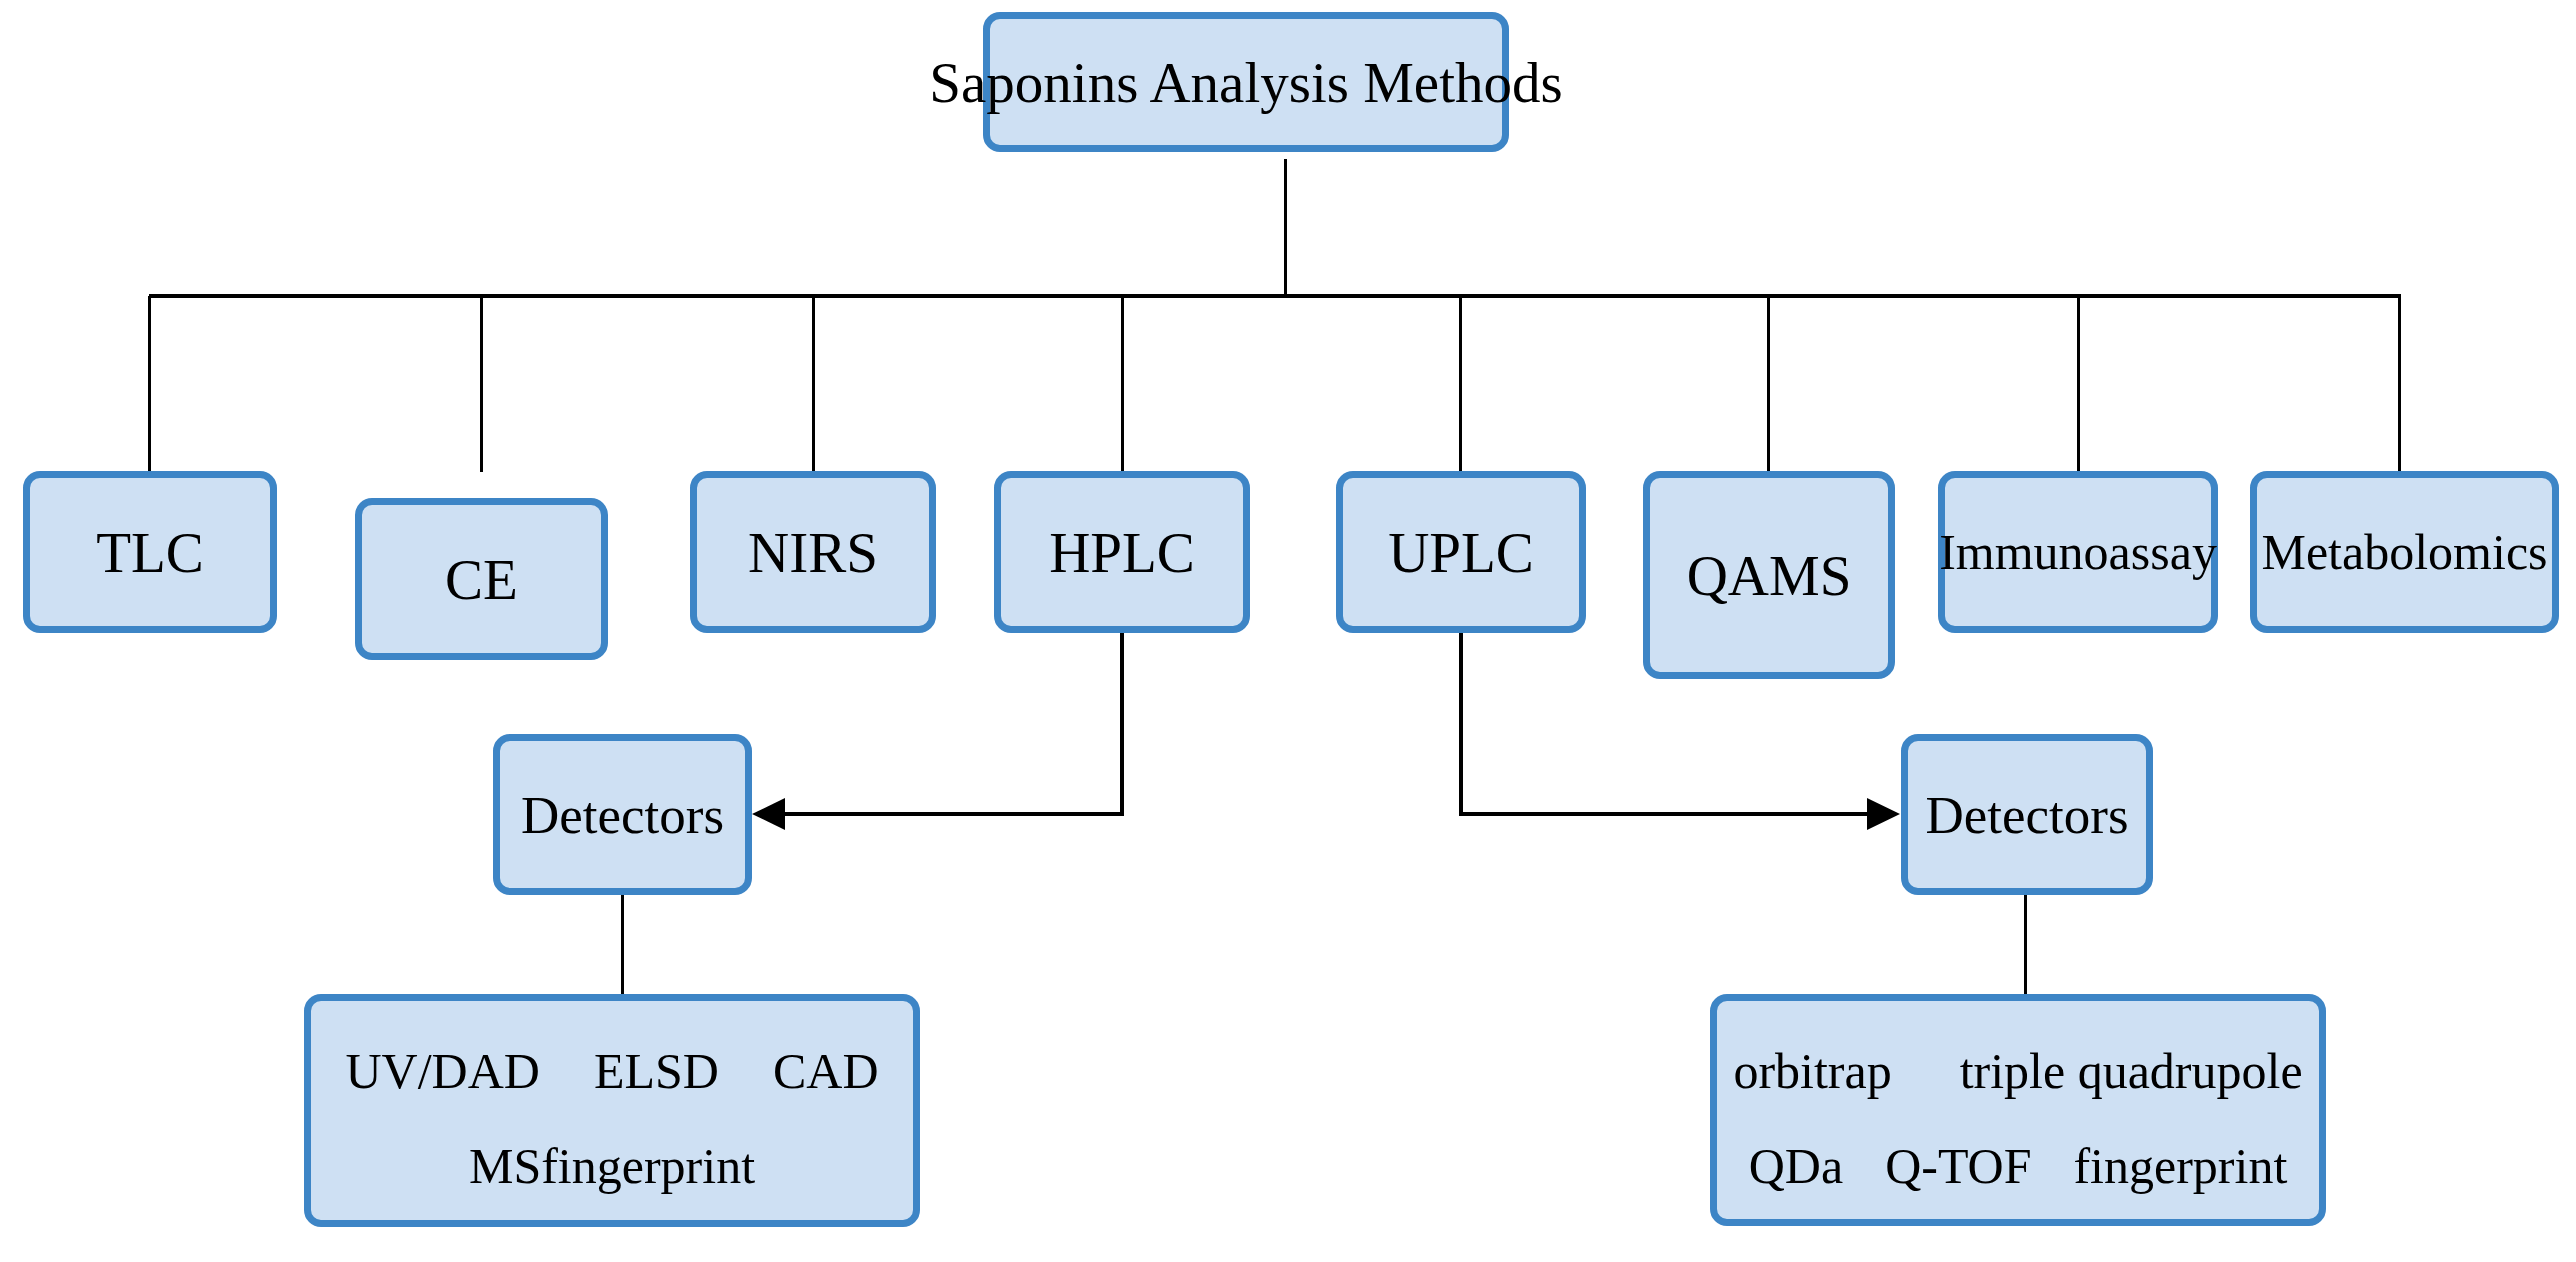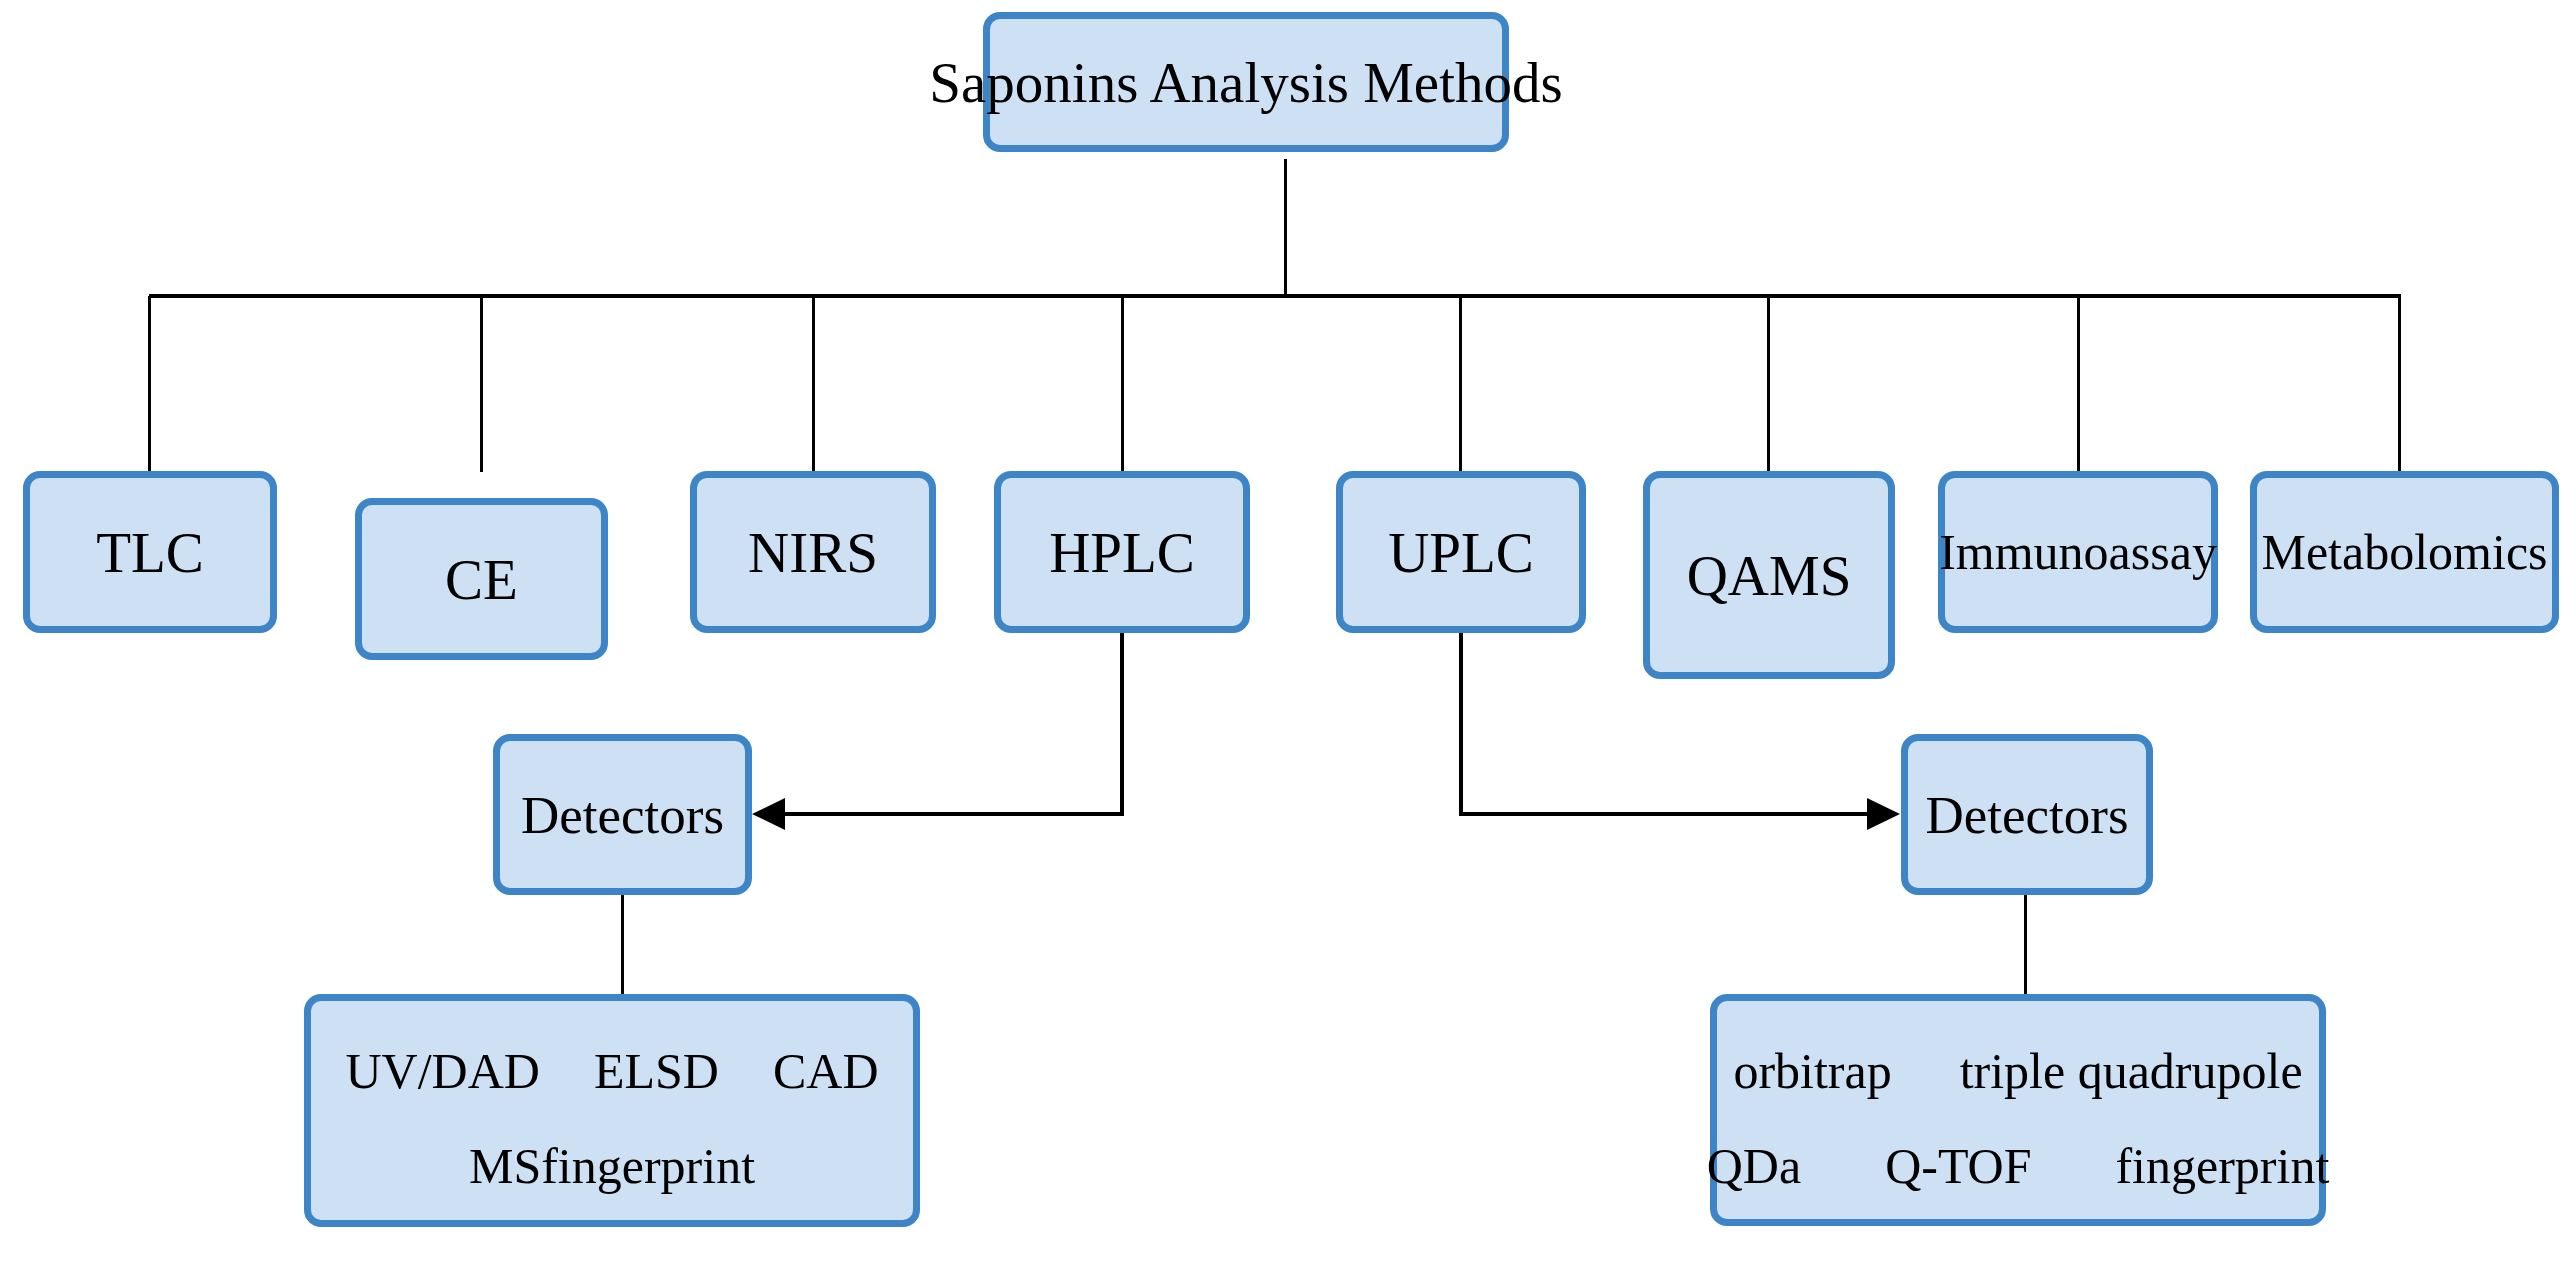--- a/index.html
+++ b/index.html
@@ -29,21 +29,21 @@
     flex-direction:column;
     justify-content:flex-start;
     padding-top:41px;
     gap:37px;
     font-size:50px;
   }
   .list-line{display:flex;align-items:baseline;justify-content:center;}
   .list-line.gap-l1{gap:54px;}
   .list-line.gap-l2{}
   .list-line.gap-r1{gap:68px;}
-  .list-line.gap-r2{gap:84px;}
+  .list-line.gap-r2{gap:42px;}
   .line{position:absolute;background:var(--line-color,#000);}
   .arrowhead{position:absolute;width:0;height:0;}
   .arrowhead.left{
     border-top:16.3px solid transparent;
     border-bottom:16.3px solid transparent;
     border-right:33px solid var(--line-color,#000);
   }
   .arrowhead.right{
     border-top:16.3px solid transparent;
     border-bottom:16.3px solid transparent;

